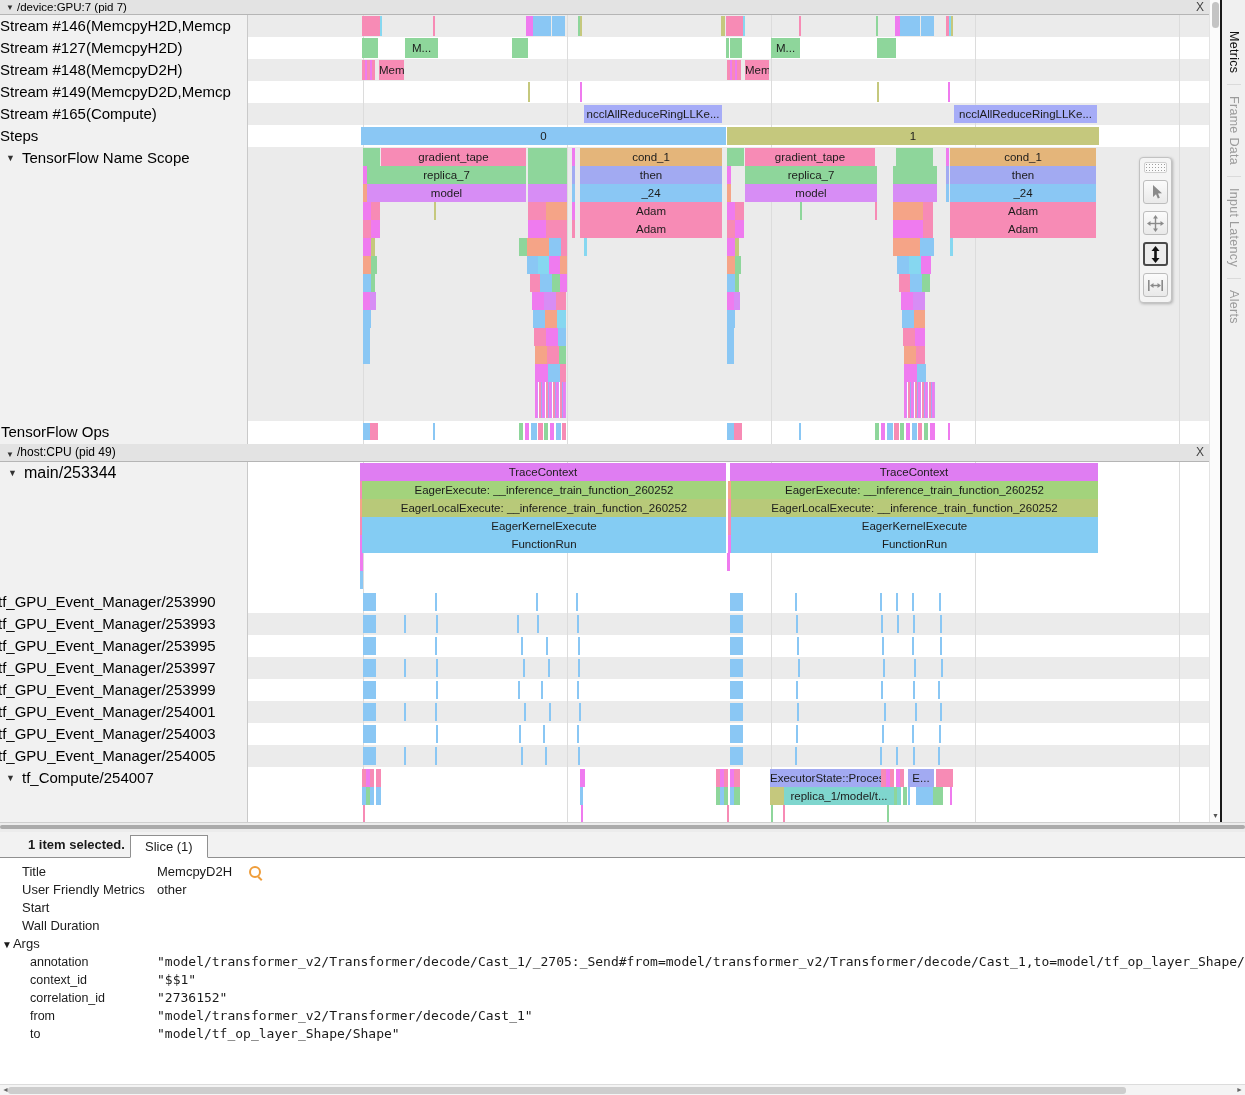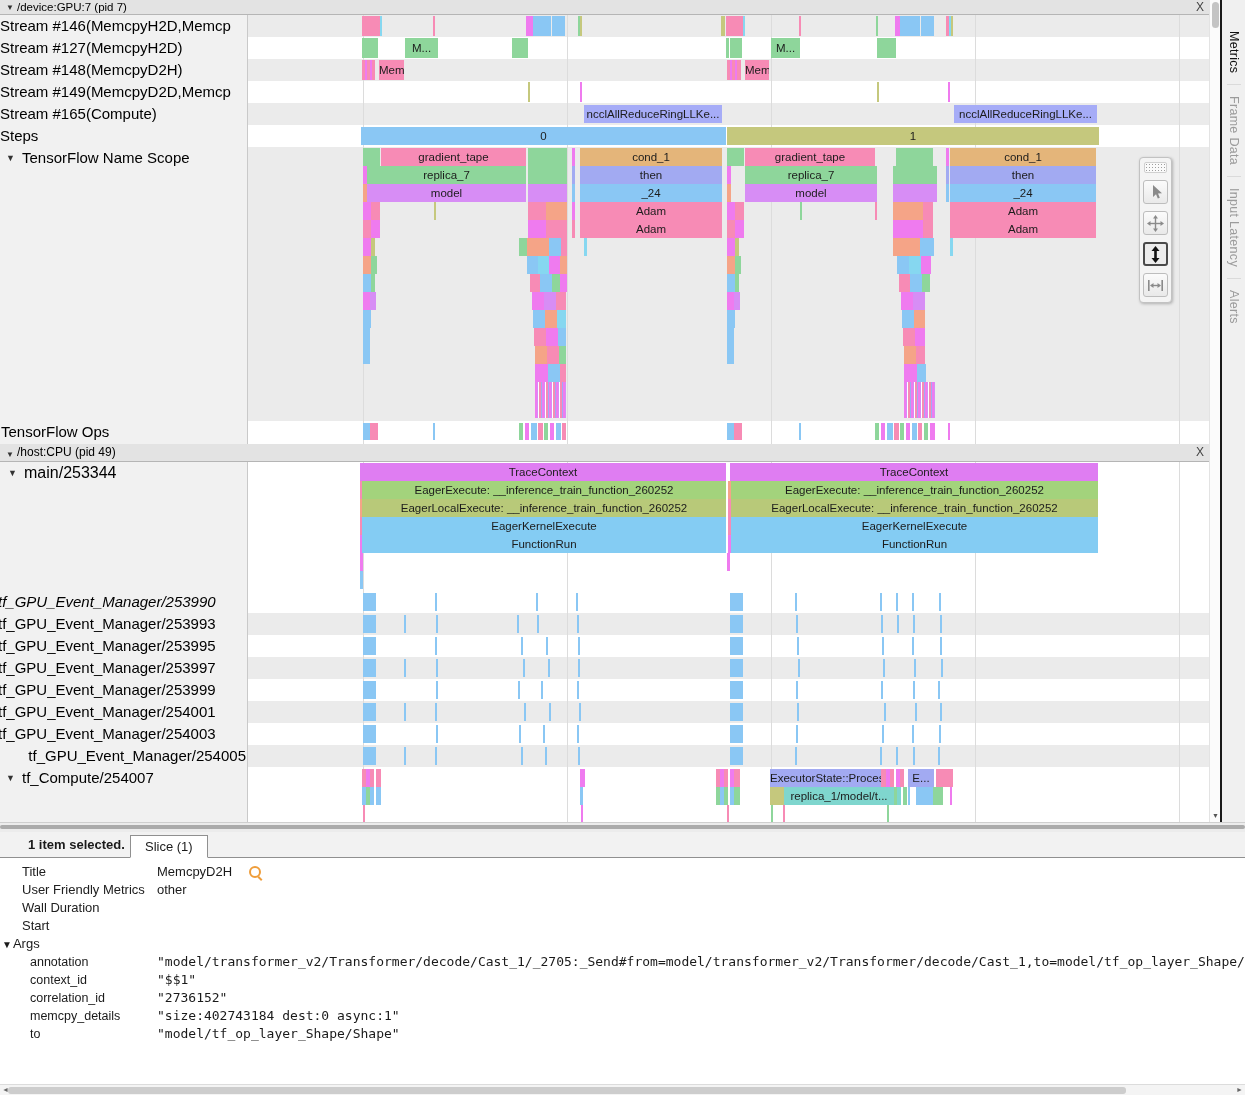--- a/index.html
+++ b/index.html
@@ -453,28 +453,28 @@
     <div id="labels-layer">
         <div class="tlabel" style="top: 15px;"><span style="margin-left: 0px;">Stream #146(MemcpyH2D,Memcp</span></div>
         <div class="tlabel" style="top: 37px;"><span style="margin-left: 0px;">Stream #127(MemcpyH2D)</span></div>
         <div class="tlabel" style="top: 59px;"><span style="margin-left: 0px;">Stream #148(MemcpyD2H)</span></div>
         <div class="tlabel" style="top: 81px;"><span style="margin-left: 0px;">Stream #149(MemcpyD2D,Memcp</span></div>
         <div class="tlabel" style="top: 103px;"><span style="margin-left: 0px;">Stream #165(Compute)</span></div>
         <div class="tlabel" style="top: 125px;"><span style="margin-left: 0px;">Steps</span></div>
         <div class="tlabel" style="top: 147px;"><span class="tri" style="left: 6px;">▼</span><span style="margin-left: 22px;">TensorFlow Name Scope</span></div>
         <div class="tlabel" style="top: 421px;"><span style="margin-left: 1px;">TensorFlow Ops</span></div>
         <div class="tlabel" style="top: 462px; font-size: 16px;"><span class="tri" style="left: 8px;">▼</span><span style="margin-left: 24px;">main/253344</span></div>
-        <div class="tlabel" style="top: 591px; font-style: italic;"><span style="margin-left: -2px;">tf_GPU_Event_Manager/253990</span></div>
+        <div class="tlabel" style="top: 591px;"><span style="margin-left: -2px;">tf_GPU_Event_Manager/253990</span></div>
         <div class="tlabel" style="top: 613px;"><span style="margin-left: -2px;">tf_GPU_Event_Manager/253993</span></div>
         <div class="tlabel" style="top: 635px;"><span style="margin-left: -2px;">tf_GPU_Event_Manager/253995</span></div>
         <div class="tlabel" style="top: 657px;"><span style="margin-left: -2px;">tf_GPU_Event_Manager/253997</span></div>
         <div class="tlabel" style="top: 679px;"><span style="margin-left: -2px;">tf_GPU_Event_Manager/253999</span></div>
         <div class="tlabel" style="top: 701px;"><span style="margin-left: -2px;">tf_GPU_Event_Manager/254001</span></div>
         <div class="tlabel" style="top: 723px;"><span style="margin-left: -2px;">tf_GPU_Event_Manager/254003</span></div>
-        <div class="tlabel" style="top: 745px; text-align: right;"><span style="margin-left: -2px;">tf_GPU_Event_Manager/254005</span></div>
+        <div class="tlabel" style="top: 745px;"><span style="margin-left: -2px;">tf_GPU_Event_Manager/254005</span></div>
         <div class="tlabel" style="top: 767px;"><span class="tri" style="left: 6px;">▼</span><span style="margin-left: 22px;">tf_Compute/254007</span></div>
       </div>
 
     <div class="section-header" style="top:0;height:15px;font-size:11.5px;line-height:14px;">
       <span class="sh-tri">▼</span>
       <span class="sh-title">/device:GPU:7 (pid 7)</span>
       <span class="sh-close" style="font-size:12px;line-height:14px;">X</span>
     </div>
     <div class="section-header" style="top:444px;height:18px;font-size:12px;line-height:17px;">
       <span class="sh-tri" style="top:2px;">▼</span>
@@ -553,47 +553,47 @@
         <div class="frow">
           <span class="flabel">Title</span>
           <span class="fvalue">MemcpyD2H</span>
           <span class="mag"></span>
         </div>
         <div class="frow">
           <span class="flabel">User Friendly Metrics</span>
           <span class="fvalue">other</span>
         </div>
         <div class="frow">
+          <span class="flabel">Start</span>
+          <span class="fvalue"></span>
+        </div>
+        <div class="frow">
           <span class="flabel">Wall Duration</span>
-          <span class="fvalue"></span>
-        </div>
-        <div class="frow">
-          <span class="flabel">Start</span>
           <span class="fvalue"></span>
         </div>
       </div>
     <div class="args-hdr">
       <span class="tri2">▼</span><span>Args</span>
     </div>
     <div id="args">
         <div class="arow">
           <span class="alabel">annotation</span>
           <span class="avalue">"model/transformer_v2/Transformer/decode/Cast_1/_2705:_Send#from=model/transformer_v2/Transformer/decode/Cast_1,to=model/tf_op_layer_Shape/Shape#::#edg</span>
         </div>
         <div class="arow">
           <span class="alabel">context_id</span>
           <span class="avalue">"$$1"</span>
         </div>
         <div class="arow">
           <span class="alabel">correlation_id</span>
           <span class="avalue">"2736152"</span>
         </div>
         <div class="arow">
-          <span class="alabel">memcpy_details</span>
-          <span class="avalue">"size:402743184 dest:0 async:1"</span>
+          <span class="alabel">from</span>
+          <span class="avalue">"model/transformer_v2/Transformer/decode/Cast_1"</span>
         </div>
         <div class="arow">
           <span class="alabel">to</span>
           <span class="avalue">"model/tf_op_layer_Shape/Shape"</span>
         </div>
       </div>
     <div class="hscroll">
       <span class="harrow" style="left:2px;">◄</span>
       <div class="hthumb"></div>
       <span class="harrow" style="right:2px;">►</span>

